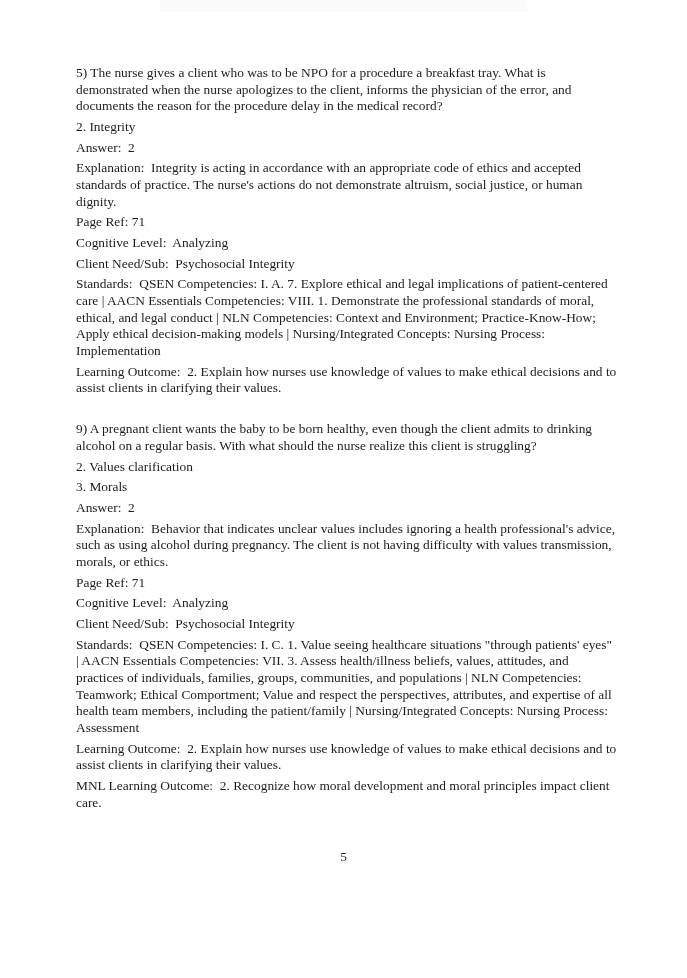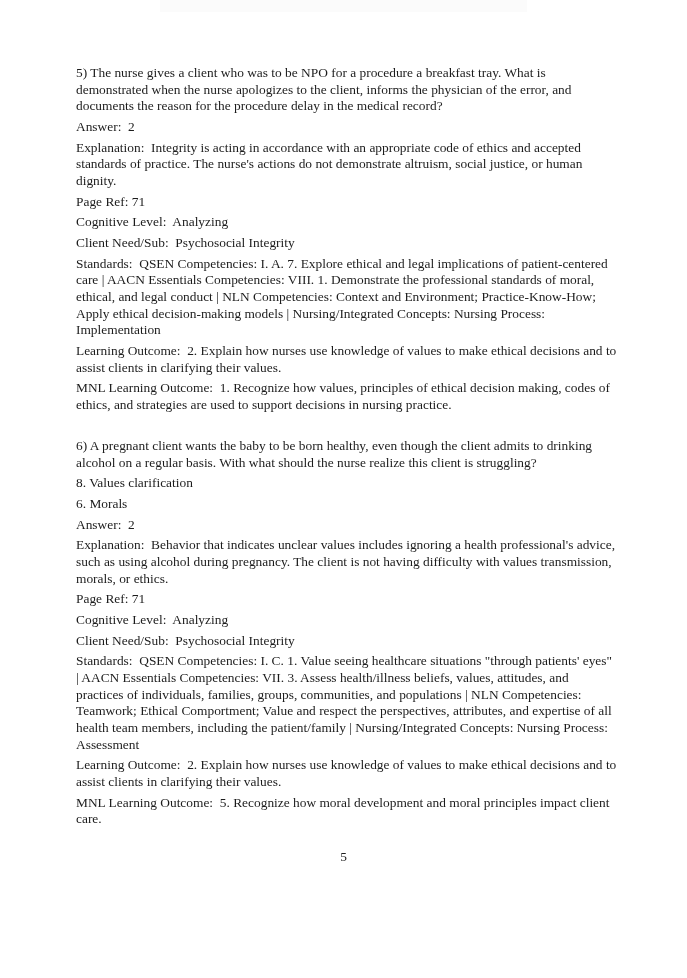--- a/index.html
+++ b/index.html
@@ -53,42 +53,42 @@
 </head>
 <body>
 
 <div class="sheet">
   <div class="top-strip"></div>
 
   <div class="content">
 
     <section>
       <p>5) The nurse gives a client who was to be NPO for a procedure a breakfast tray. What is demonstrated when the nurse apologizes to the client, informs the physician of the error, and documents the reason for the procedure delay in the medical record?</p>
+      <p>2. Integrity</p>
       <p>Answer:  2</p>
       <p>Explanation:  Integrity is acting in accordance with an appropriate code of ethics and accepted standards of practice. The nurse's actions do not demonstrate altruism, social justice, or human dignity.</p>
       <p>Page Ref: 71</p>
       <p>Cognitive Level:  Analyzing</p>
       <p>Client Need/Sub:  Psychosocial Integrity</p>
       <p>Standards:  QSEN Competencies: I. A. 7. Explore ethical and legal implications of patient-centered care | AACN Essentials Competencies: VIII. 1. Demonstrate the professional standards of moral, ethical, and legal conduct | NLN Competencies: Context and Environment; Practice-Know-How; Apply ethical decision-making models | Nursing/Integrated Concepts: Nursing Process: Implementation</p>
       <p>Learning Outcome:  2. Explain how nurses use knowledge of values to make ethical decisions and to assist clients in clarifying their values.</p>
-      <p>MNL Learning Outcome:  1. Recognize how values, principles of ethical decision making, codes of ethics, and strategies are used to support decisions in nursing practice.</p>
     </section>
 
     <div class="blank-line"></div>
 
     <section>
-      <p>6) A pregnant client wants the baby to be born healthy, even though the client admits to drinking alcohol on a regular basis. With what should the nurse realize this client is struggling?</p>
-      <p>8. Values clarification</p>
-      <p>6. Morals</p>
+      <p>9) A pregnant client wants the baby to be born healthy, even though the client admits to drinking alcohol on a regular basis. With what should the nurse realize this client is struggling?</p>
+      <p>2. Values clarification</p>
+      <p>3. Morals</p>
       <p>Answer:  2</p>
       <p>Explanation:  Behavior that indicates unclear values includes ignoring a health professional's advice, such as using alcohol during pregnancy. The client is not having difficulty with values transmission, morals, or ethics.</p>
       <p>Page Ref: 71</p>
       <p>Cognitive Level:  Analyzing</p>
       <p>Client Need/Sub:  Psychosocial Integrity</p>
       <p>Standards:  QSEN Competencies: I. C. 1. Value seeing healthcare situations "through patients' eyes" | AACN Essentials Competencies: VII. 3. Assess health/illness beliefs, values, attitudes, and practices of individuals, families, groups, communities, and populations | NLN Competencies: Teamwork; Ethical Comportment; Value and respect the perspectives, attributes, and expertise of all health team members, including the patient/family | Nursing/Integrated Concepts: Nursing Process: Assessment</p>
       <p>Learning Outcome:  2. Explain how nurses use knowledge of values to make ethical decisions and to assist clients in clarifying their values.</p>
-      <p>MNL Learning Outcome:  5. Recognize how moral development and moral principles impact client care.</p>
+      <p>MNL Learning Outcome:  2. Recognize how moral development and moral principles impact client care.</p>
     </section>
 
   </div>
 
   <div class="page-number">5</div>
 </div>
 
 </body></html>

